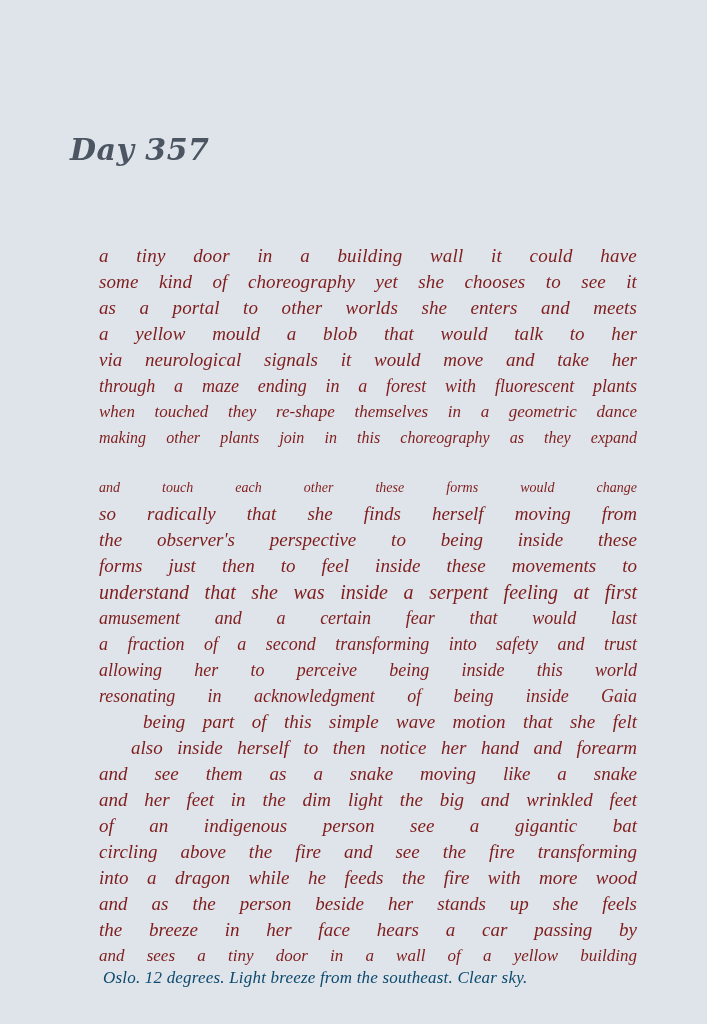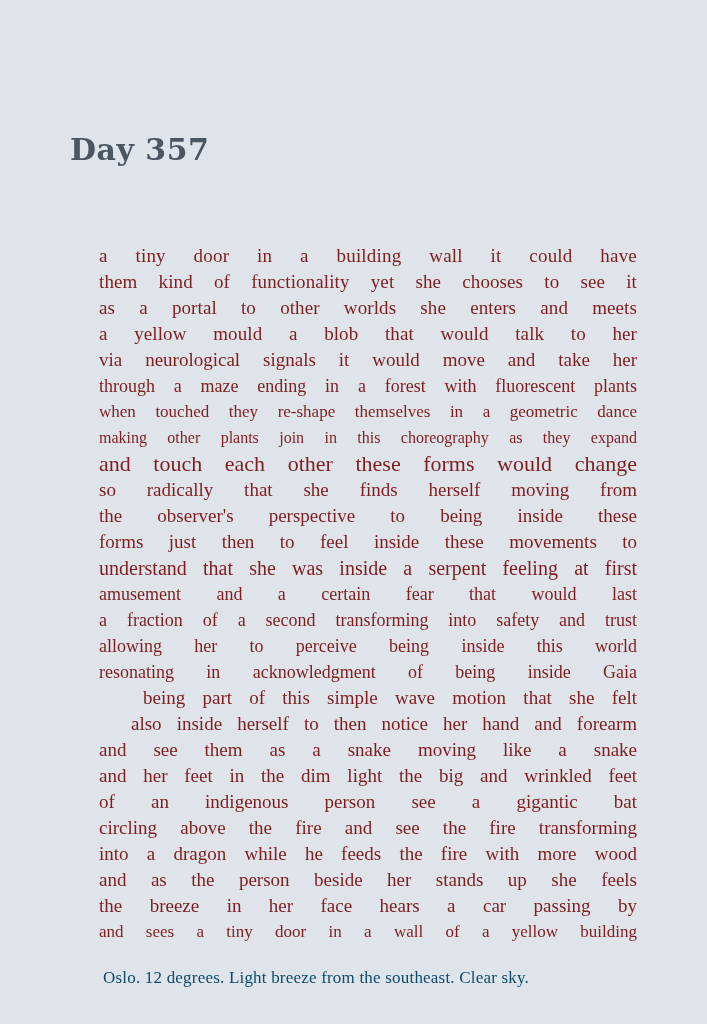--- a/index.html
+++ b/index.html
@@ -13,20 +13,21 @@
     font-family: "Liberation Serif", serif;
     color: #4a5563;
     overflow: hidden;
   }
   .page {
     position: relative;
     width: 632px;
     height: 1024px;
     box-sizing: border-box;
     background: #dfe4ea;
+    font-style: italic;
   }
   .title {
     position: absolute;
     left: 70px;
     top: 112px;
     font-family: "DejaVu Serif", serif;
     font-weight: bold;
     font-size: 30px;
     letter-spacing: 0.5px;
     color: #4c5663;
@@ -48,21 +49,21 @@
   }
   
   .l0  { font-size: 19px; letter-spacing: 0.2px; line-height: 26px; }
   .l1  { font-size: 19px; letter-spacing: 0.1px; line-height: 26px; }
   .l2  { font-size: 19px; letter-spacing: 0.1px; line-height: 26px; }
   .l3  { font-size: 19px; letter-spacing: 0.1px; line-height: 26px; }
   .l4  { font-size: 19px; letter-spacing: 0px;  line-height: 26px; }
   .l5  { font-size: 18px; letter-spacing: 0px;  line-height: 26px; }
   .l6  { font-size: 17px; letter-spacing: 0px;  line-height: 26px; }
   .l7  { font-size: 16px; letter-spacing: 0px;  line-height: 26px; }
-  .l8  { font-size: 22px; letter-spacing: 0px;  line-height: 26px; }
+  .l8  { font-size: 14px; letter-spacing: 0px;  line-height: 26px; margin-top: 24px; }
   .l9  { font-size: 19px; letter-spacing: 0px;  line-height: 26px; }
   .l10 { font-size: 19px; letter-spacing: 0px;  line-height: 26px; }
   .l11 { font-size: 19px; letter-spacing: 0px;  line-height: 26px; }
   .l12 { font-size: 20px; letter-spacing: 0px;  line-height: 26px; }
   .l13 { font-size: 18px; letter-spacing: 0px;  line-height: 26px; }
   .l14 { font-size: 18px; letter-spacing: 0px;  line-height: 26px; }
   .l15 { font-size: 18px; letter-spacing: 0px;  line-height: 26px; }
   .l16 { font-size: 18px; letter-spacing: 0px;  line-height: 26px; }
   .l17 { font-size: 19px; letter-spacing: 0px;  line-height: 26px; margin-left: 44px; }
   .l18 { font-size: 19px; letter-spacing: 0px;  line-height: 26px; margin-left: 32px; }
@@ -87,21 +88,21 @@
 </style>
 </head>
 <body>
 
 <div class="page">
 
   <h1 class="title">Day 357</h1>
 
   <div class="body-text">
     <span class="line l0">a tiny door in a building wall it could have</span>
-    <span class="line l1">them kind of functionality yet she chooses to see it</span>
+    <span class="line l1">some kind of choreography yet she chooses to see it</span>
     <span class="line l2">as a portal to other worlds she enters and meets</span>
     <span class="line l3">a yellow mould a blob that would talk to her</span>
     <span class="line l4">via neurological signals it would move and take her</span>
     <span class="line l5">through a maze ending in a forest with fluorescent plants</span>
     <span class="line l6">when touched they re-shape themselves in a geometric dance</span>
     <span class="line l7">making other plants join in this choreography as they expand</span>
     <span class="line l8">and touch each other these forms would change</span>
     <span class="line l9">so radically that she finds herself moving from</span>
     <span class="line l10">the observer's perspective to being inside these</span>
     <span class="line l11">forms just then to feel inside these movements to</span>

